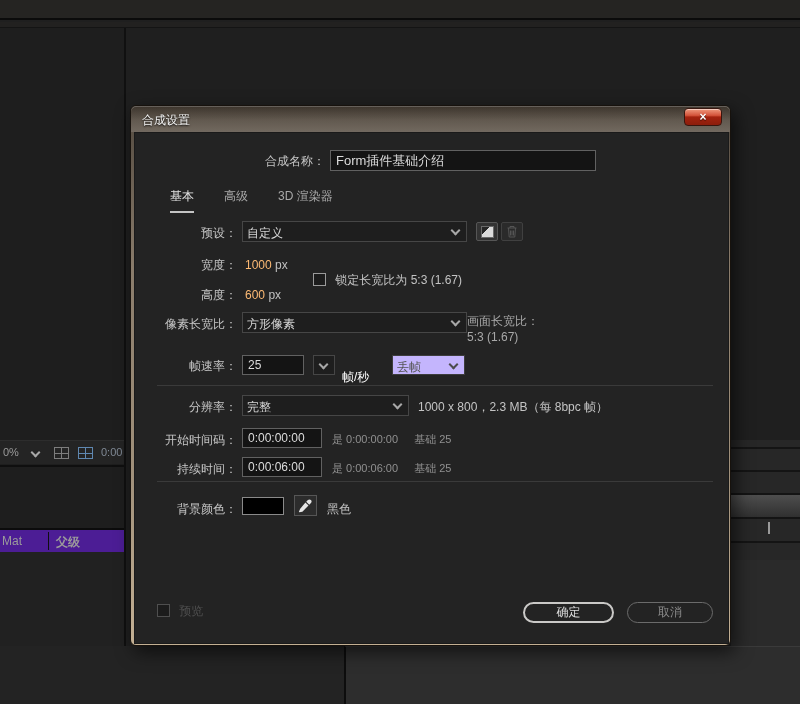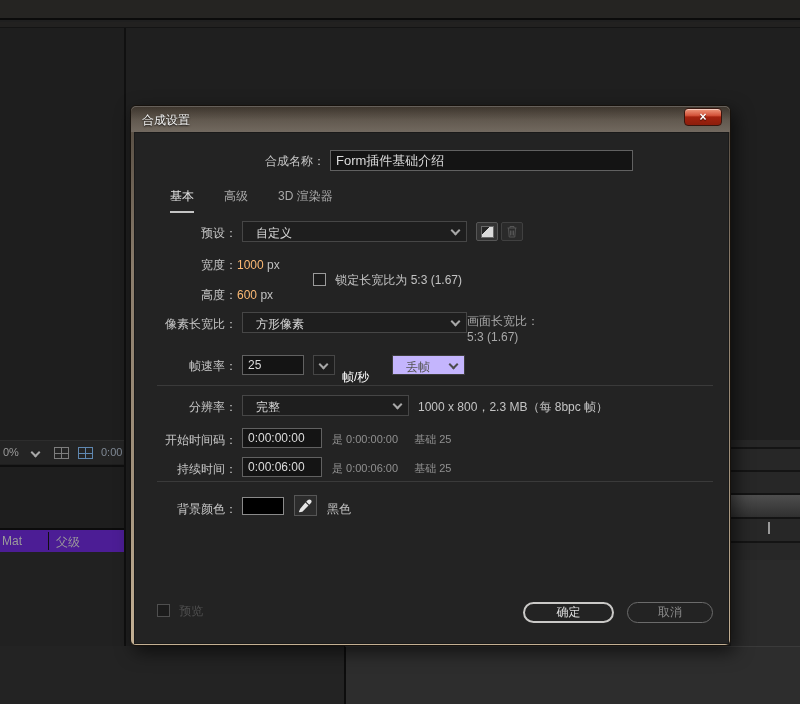--- a/index.html
+++ b/index.html
@@ -20,21 +20,21 @@
                  linear-gradient(#7d7d7d,#7d7d7d) 0 50%/100% 1px no-repeat; }
   .grid-icon.blue { border-color:#5f87b0;
      background: linear-gradient(#5f87b0,#5f87b0) 50% 0/1px 100% no-repeat,
                  linear-gradient(#5f87b0,#5f87b0) 0 50%/100% 1px no-repeat; }
   .lp-tc { left:101px; top:5px; color:#7f8894; font-size:11px; }
   .lp-line1 { left:0; top:437px; width:124px; height:2px; background:#0f0f0f; }
   .lp-line2 { left:0; top:500px; width:124px; height:2px; background:#0c0c0c; }
   .lp-row { left:0; top:502px; width:124px; height:22px; background:#4c1d95; }
   .lp-mat { left:2px; top:4px; color:#9b9b9b; }
   .lp-vsep { left:48px; top:2px; width:1px; height:18px; background:#0f0f0f; }
-  .lp-parent { left:56px; top:4px; color:#9b9b9b; }
+  .lp-parent { left:56px; top:4px; color:#9b9b9b;font-weight:bold; }
   .lp-below { left:0; top:524px; width:124px; height:94px; background:#212121; }
 
   .panel-right { left:731px; top:440px; width:69px; height:206px; background:#272727; }
   .pr-line { left:0; width:69px; height:2px; background:#141414; }
   .pr-bar { left:0; top:55px; width:69px; height:22px; background:linear-gradient(180deg,#4e4e4e,#303030); }
   .pr-tick { left:37px; top:82px; width:2px; height:12px; background:#9a9a9a; }
   .panel-right-lower { left:731px; top:560px; width:69px; height:86px; background:#2a2a2a; }
 
   .bg-bottom-left  { left:0; top:646px; width:344px; height:58px; background:#232323; }
   .bg-bottom-right { left:344px; top:646px; width:456px; height:58px; background:#2d2d2d; border-left:2px solid #0d0d0d; border-top:1px solid #3a3a3a; }
@@ -46,27 +46,27 @@
     box-shadow: inset 0 1px 0 rgba(255,255,255,.35), 4px 6px 18px rgba(0,0,0,.6); }
   .titlebar { left:0; top:0; width:100%; height:26px; border-radius:6px 6px 0 0;
     background:linear-gradient(180deg, rgba(20,15,10,.35), rgba(255,255,255,.07) 55%, rgba(255,255,255,.14)); }
   .dlg-title { left:11px; top:6px; color:#f5f5f5; text-shadow:0 1px 2px #000; font-size:12px; }
   .close-btn { right:8px; top:2px; width:38px; height:18px; border-radius:4px; border:1px solid #38160f;
     background:linear-gradient(180deg,#ef9a7e 0%,#d4543b 40%,#a3230f 50%,#8c1d0c 100%);
     color:#fff; font-weight:bold; font-size:12px; text-align:center; line-height:16px; cursor:pointer;
     box-shadow: inset 0 1px 0 rgba(255,255,255,.5); text-shadow:0 1px 1px #3a0d05; }
   .content { left:3px; top:26px; width:595px; height:512px; background:#232323; border:1px solid #1a1a1a; }
 
-  .lbl { display:inline-block; width:102px; text-align:right; color:#c6c6c6; }
+  .lbl { display:inline-block; width:102px; text-align:right; margin-right:8px; color:#c6c6c6; }
   .row { position:absolute; left:0; white-space:nowrap; }
 
   .txtfield { position:absolute; background:#141414; border:1px solid #616161; color:#dcdcdc;
     font-size:12px; padding:0 5px; font-family:"Liberation Sans","DejaVu Sans",sans-serif; height:21px; }
   .dd { position:absolute; background:#1e1e1e; border:1px solid #464646; color:#d6d6d6; height:21px;
-    padding:3px 20px 0 13px; cursor:pointer; }
+    padding:3px 20px 0 4px; cursor:pointer; }
   .dd.disabled { background:#c4b5fd; border-color:#3d3d3d; color:#555; cursor:default; }
   .chev { position:absolute; width:7px; height:7px; border-left:2px solid #a8a8a8; border-bottom:2px solid #a8a8a8;
     transform:rotate(-45deg); }
   .dd .chev { right:7px; top:5px; }
   .dd.disabled .chev { border-color:#4c4c4c; }
 
   .tabs { position:absolute; left:35px; top:55px; display:flex; gap:30px; }
   .tab { color:#a9a9a9; padding-bottom:6px; cursor:pointer; }
   .tab.active { color:#e2e2e2; border-bottom:2px solid #c4c4c4; }
 
@@ -138,21 +138,21 @@
   <div class="abs titlebar">
     <span class="abs dlg-title">合成设置</span>
     <button class="abs close-btn">×</button>
   </div>
 
   <div class="abs content">
 
     <div class="row" style="top:20px;">
       <span class="lbl" style="width:190px;">合成名称：</span>
     </div>
-    <input class="txtfield" style="left: 195px; top: 17px; width: 303px; font-size: 13px;" value="Form插件基础介绍">
+    <input class="txtfield" style="left: 195px; top: 17px; width: 266px; font-size: 13px;" value="Form插件基础介绍">
 
     <div class="tabs">
       <span class="tab active">基本</span>
       <span class="tab">高级</span>
       <span class="tab">3D 渲染器</span>
     </div>
 
     <div class="row" style="top:92px;">
       <span class="lbl">预设：</span>
     </div>

